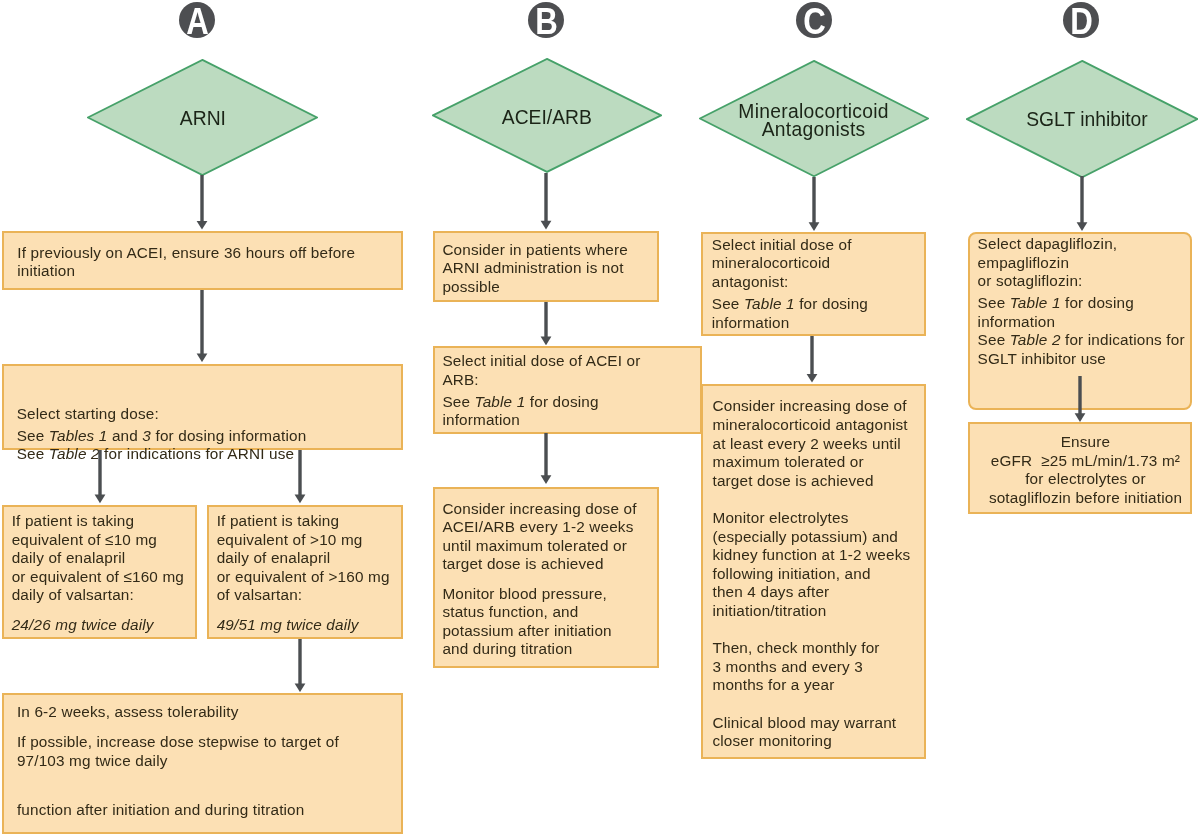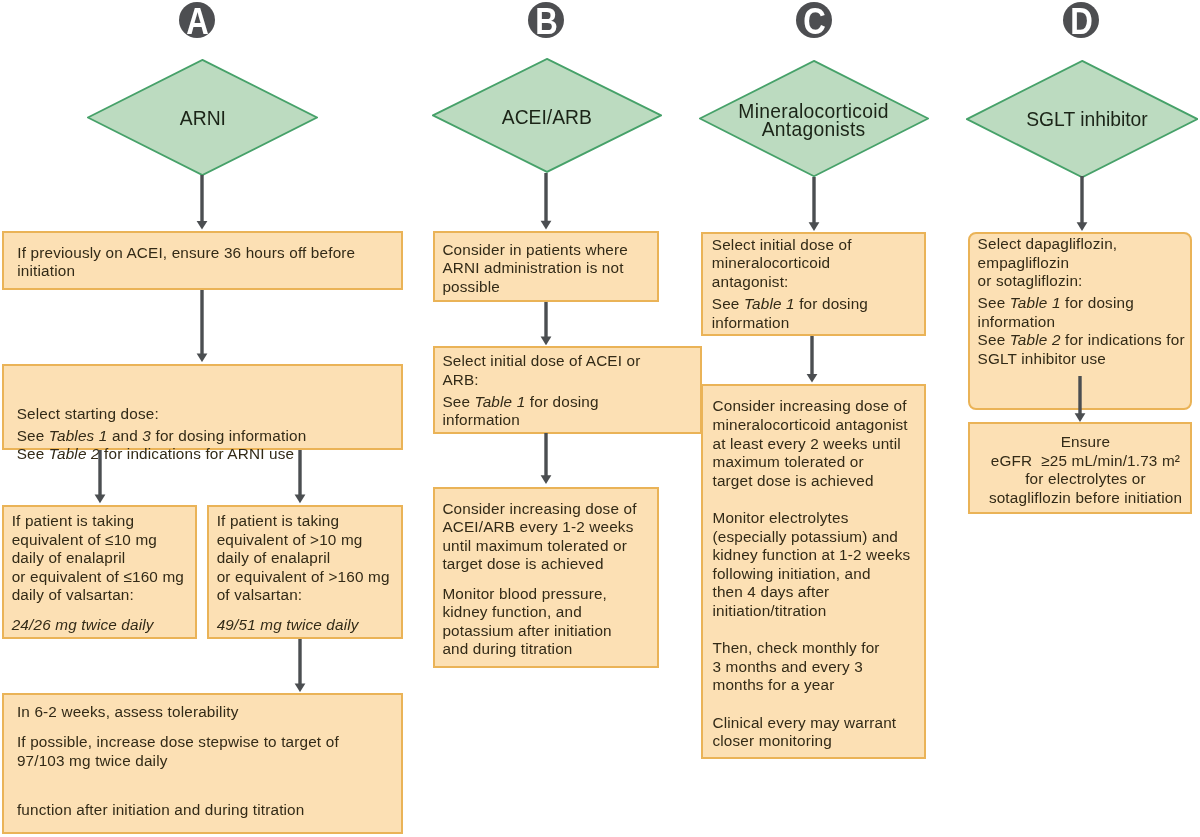--- a/index.html
+++ b/index.html
@@ -145,21 +145,21 @@
   </div>
   <div class="box box-b2">
     <div class="txt">
       <p><span>Select initial dose of ACEI or</span><br><span>ARB:</span></p>
       <p><span>See </span><em>Table 1</em><span> for dosing</span><br><span>information</span></p>
     </div>
   </div>
   <div class="box box-b3">
     <div class="txt">
       <p><span>Consider increasing dose of</span><br><span>ACEI/ARB every 1-2 weeks</span><br><span>until maximum tolerated or</span><br><span>target dose is achieved</span></p>
-      <p><span>Monitor blood pressure,</span><br><span>kidney function, and</span><br><span>potassium after initiation</span><br><span>and during titration</span></p>
+      <p><span>Monitor blood pressure,</span><br><span>status function, and</span><br><span>potassium after initiation</span><br><span>and during titration</span></p>
     </div>
   </div>
 
   <div class="badge badge-2">
     <span>C</span>
   </div>
   <div class="dia dia-2">
     <svg width="230" height="117.1" viewBox="0 0 230 117.1">
       <path d="M 115 0.9 L 229.1 58.55 L 115 116.2 L 0.9 58.55 Z" fill="#bcdbc0" stroke="#46a169" stroke-width="1.8" stroke-linejoin="miter"></path>
     </svg>
@@ -170,21 +170,21 @@
     <div class="txt">
       <p><span>Select initial dose of</span><br><span>mineralocorticoid</span><br><span>antagonist:</span></p>
       <p><span>See </span><em>Table 1</em><span> for dosing</span><br><span>information</span></p>
     </div>
   </div>
   <div class="box box-c2">
     <div class="txt">
       <p><span>Consider increasing dose of</span><br><span>mineralocorticoid antagonist</span><br><span>at least every 2 weeks until</span><br><span>maximum tolerated or</span><br><span>target dose is achieved</span></p>
       <p><span>Monitor electrolytes</span><br><span>(especially potassium) and</span><br><span>kidney function at 1-2 weeks</span><br><span>following initiation, and</span><br><span>then 4 days after</span><br><span>initiation/titration</span></p>
       <p><span>Then, check monthly for</span><br><span>3 months and every 3</span><br><span>months for a year</span></p>
-      <p><span>Clinical every may warrant</span><br><span>closer monitoring</span></p>
+      <p><span>Clinical blood may warrant</span><br><span>closer monitoring</span></p>
     </div>
   </div>
 
   <div class="badge badge-3">
     <span>D</span>
   </div>
   <div class="dia dia-3">
     <svg width="232.4" height="118.2" viewBox="0 0 232.4 118.2">
       <path d="M 116.2 0.9 L 231.5 59.1 L 116.2 117.3 L 0.9 59.1 Z" fill="#bcdbc0" stroke="#46a169" stroke-width="1.8" stroke-linejoin="miter"></path>
     </svg>

